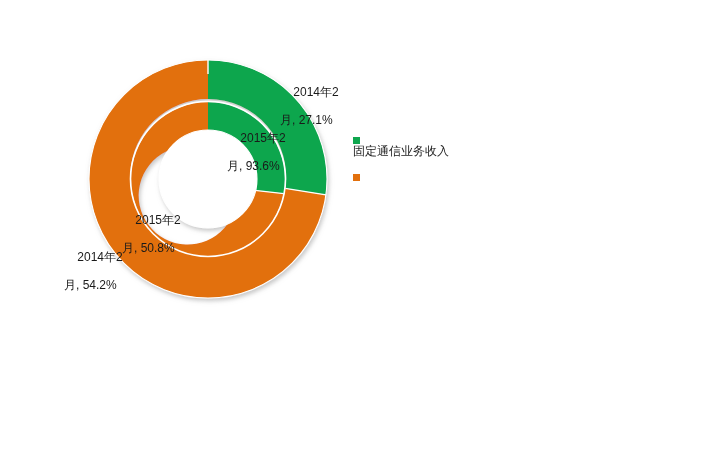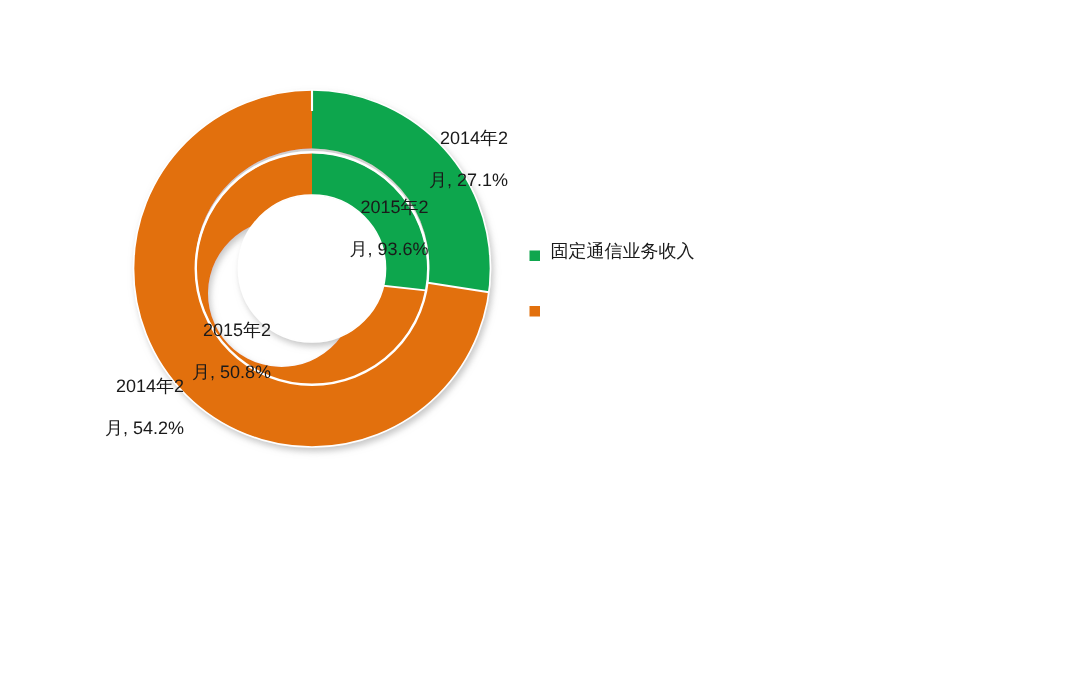--- a/index.html
+++ b/index.html
@@ -46,33 +46,34 @@
     line-height: 14px;
     color: #1a1a1a;
     white-space: pre;
     letter-spacing: 0px;
   }
   .lbl-outer-green  { left: 268px; top: 46px;  }
   .lbl-inner-green  { left: 215px; top: 92px;  }
   .lbl-inner-orange { left: 110px; top: 174px; }
   .lbl-outer-orange { left: 52px;  top: 211px; }
 
-  .data-label .l2 { display: block; text-align: right; }
+  .data-label .l2 { display: block; }
 
   
   .legend {
     position: absolute;
     left: 341px;
     top: 112px;
     width: 180px;
   }
   .legend-item {
     display: flex;
-    align-items: flex-end;
+    align-items: flex-start;
     height: 37px;
+    flex-direction: column;
   }
   .legend-swatch {
     width: 7px;
     height: 7px;
     flex: 0 0 7px;
     margin-right: 7px;
   }
   .legend-label {
     font-size: 12px;
     line-height: 14px;

